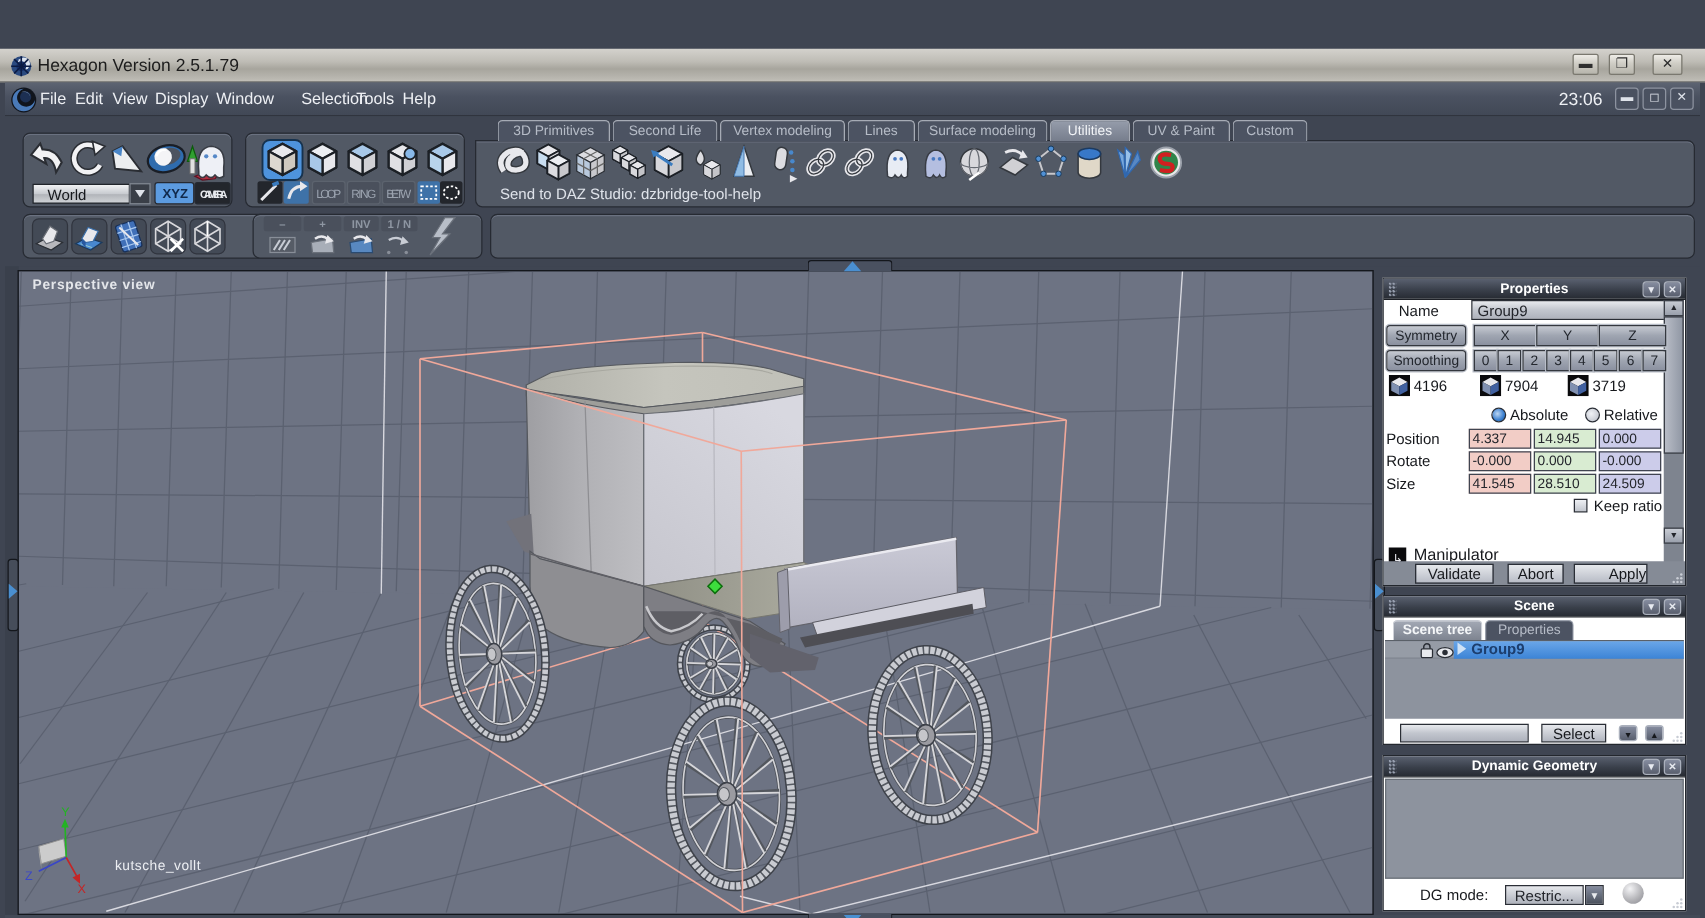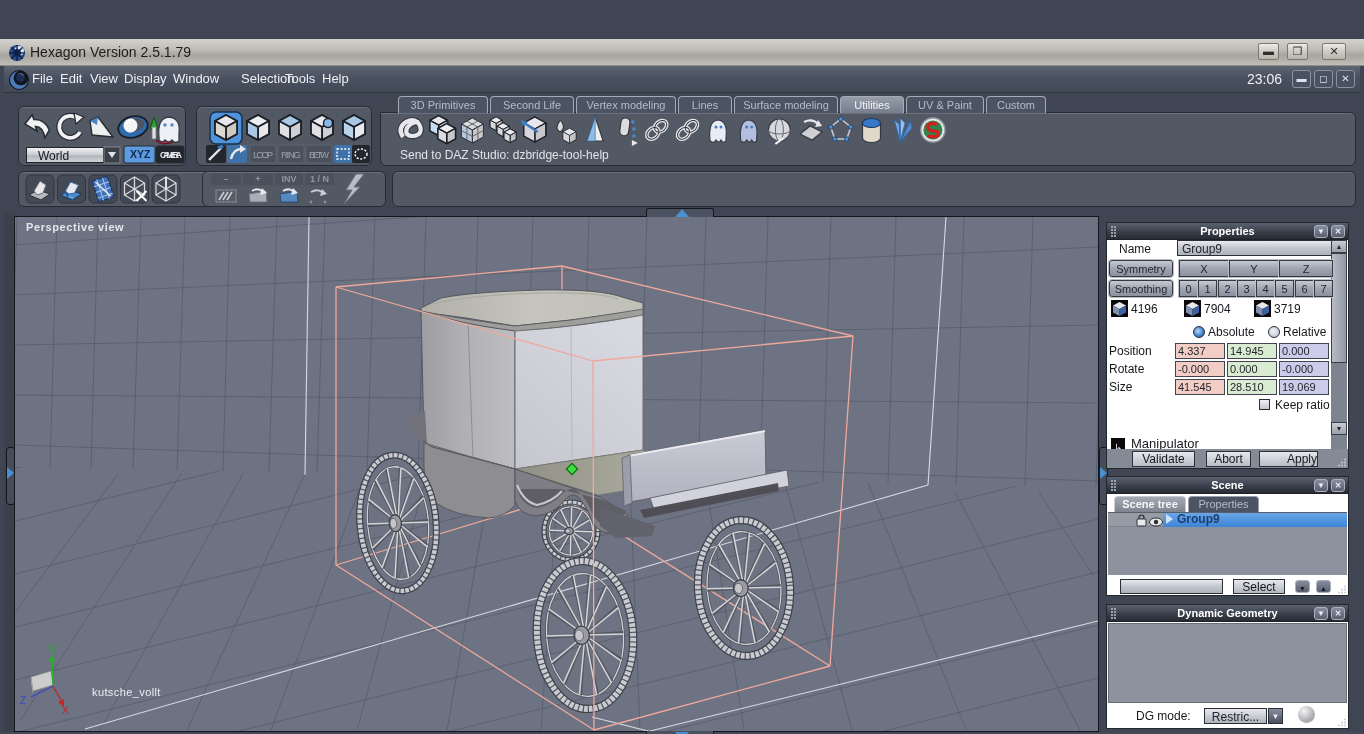--- a/index.html
+++ b/index.html
@@ -764,21 +764,21 @@
 <div class="vfield" style="left:68px;top:120px;background:#f2cdc6">4.337</div>
 <div class="vfield" style="left:120px;top:120px;background:#d9ecd2">14.945</div>
 <div class="vfield" style="left:172px;top:120px;background:#ccccea">0.000</div>
 <div class="abs" style="left:2px;top:139px;font-size:12px;color:#16181c">Rotate</div>
 <div class="vfield" style="left:68px;top:138px;background:#f2cdc6">-0.000</div>
 <div class="vfield" style="left:120px;top:138px;background:#d9ecd2">0.000</div>
 <div class="vfield" style="left:172px;top:138px;background:#ccccea">-0.000</div>
 <div class="abs" style="left:2px;top:157px;font-size:12px;color:#16181c">Size</div>
 <div class="vfield" style="left:68px;top:156px;background:#f2cdc6">41.545</div>
 <div class="vfield" style="left:120px;top:156px;background:#d9ecd2">28.510</div>
-<div class="vfield" style="left:172px;top:156px;background:#ccccea">19.069</div>
+<div class="vfield" style="left:172px;top:156px;background:#ccccea">24.509</div>
 <div class="abs" style="left:152px;top:176px;width:11px;height:11px;background:linear-gradient(#eef0f4,#c2c6ce);border:1px solid #2a2e36"></div>
 <div class="abs" style="left:168px;top:175px;font-size:12px;color:#16181c">Keep ratio</div>
 <div class="abs" style="left:4px;top:215px;width:14px;height:12px;background:#0a0a0c;overflow:hidden"><span style="color:#e8e8ec;font-size:10px;position:relative;top:-1px;left:3px">↳</span></div>
 <div class="abs" style="left:24px;top:213px;font-size:13px;color:#16181c;height:14px;overflow:hidden">Manipulator</div>
 <div class="abs" style="left:0;top:226px;width:241px;height:19px;background:#858b96"></div>
 <div class="abs" style="left:25px;top:228px;width:63px;height:16px;background:linear-gradient(#e6e8ec,#b8bcc6);border:1px solid #2a2e36;font-size:12px;color:#16181c;text-align:center;line-height:15px">Validate</div>
 <div class="abs" style="left:99px;top:228px;width:45px;height:16px;background:linear-gradient(#e6e8ec,#b8bcc6);border:1px solid #2a2e36;font-size:12px;color:#16181c;text-align:center;line-height:15px">Abort</div>
 <div class="abs" style="left:152px;top:228px;width:59px;height:16px;background:linear-gradient(#e6e8ec,#b8bcc6);border:1px solid #2a2e36;font-size:12px;color:#16181c;text-align:right;line-height:15px">Apply</div>
 </div>
 <div class="panel" style="top:437px;height:120px">

